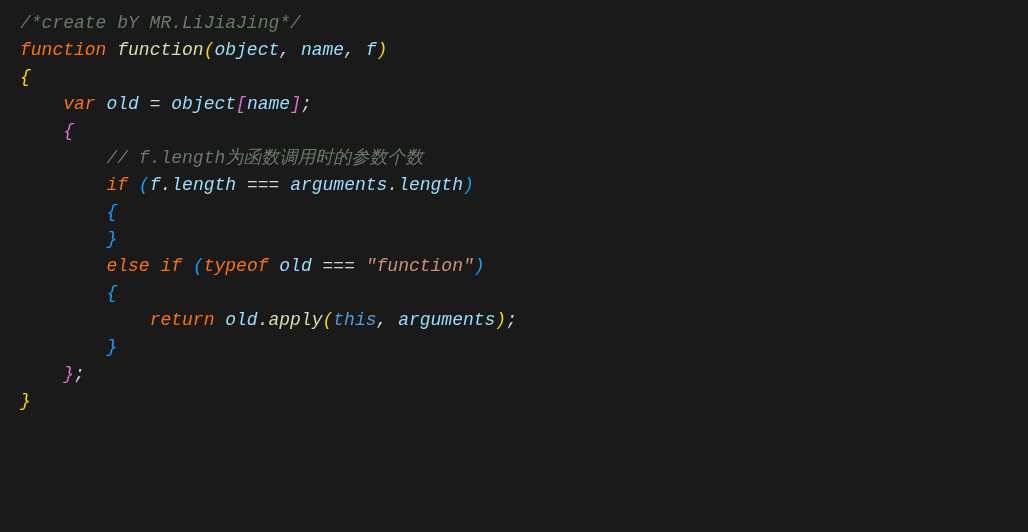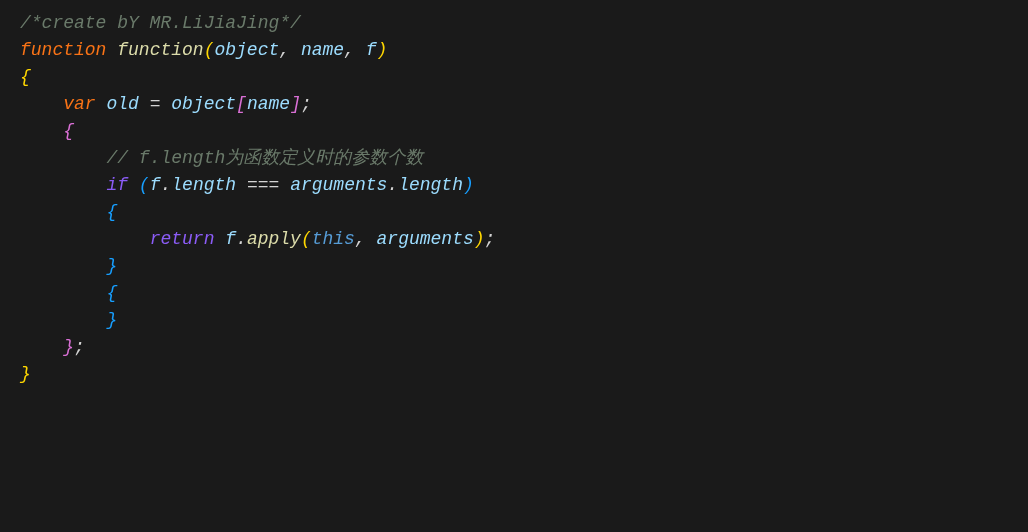--- a/index.html
+++ b/index.html
@@ -10,21 +10,21 @@
     line-height: 1.5;
     color: #d4d4d4;
     padding: 10px 20px;
     width: 1028px;
     height: 532px;
     overflow: hidden;
     font-style: italic;
   }
   .line { white-space: pre; }
   .comment { color: #6a7a6a; }
-  .keyword { color: #8b5cf6; }
+  .keyword { color: #f97316; }
   .func-decl { color: #f97316; font-style: italic; }
   .func-name { color: #dcdcaa; font-style: italic; }
   .param { color: #9cdcfe; font-style: italic; }
   .var { color: #9cdcfe; }
   .prop { color: #9cdcfe; font-style: italic; margin-top: 32px; }
   .string { color: #ce9178; font-style: italic; }
   .operator { color: #d4d4d4; font-style: italic; }
   .this { color: #569cd6; font-style: italic; }
   .bracket1 { color: #ffd700; }
   .bracket2 { color: #da70d6; }
@@ -33,22 +33,23 @@
 </style>
 </head>
 <body>
 
 <div>
 <div class="line"><span class="comment">/*create bY MR.LiJiaJing*/</span></div>
 <div class="line"><span class="func-decl">function</span> <span class="func-name">function</span><span class="bracket1">(</span><span class="param">object</span><span class="operator">, </span><span class="param">name</span><span class="operator">, </span><span class="param">f</span><span class="bracket1">)</span></div>
 <div class="line"><span class="bracket1">{</span></div>
 <div class="line">    <span class="func-decl">var</span> <span class="var">old</span> <span class="operator">=</span> <span class="var">object</span><span class="bracket2">[</span><span class="var">name</span><span class="bracket2">]</span><span class="operator">;</span></div>
 <div class="line">    <span class="bracket2">{</span></div>
-<div class="line">        <span class="comment">// f.length为函数定义时的参数个数</span></div>
+<div class="line">        <span class="comment">// f.length为函数调用时的参数个数</span></div>
 <div class="line">        <span class="keyword">if</span> <span class="bracket3">(</span><span class="var">f</span><span class="operator">.</span><span class="prop">length</span> <span class="operator">===</span> <span class="var">arguments</span><span class="operator">.</span><span class="prop">length</span><span class="bracket3">)</span></div>
 <div class="line">        <span class="bracket3">{</span></div>
-<div class="line">            <span class="keyword">return</span> <span class="var">f</span><span class="operator">.</span><span class="func-name">apply</span><span class="bracket4">(</span><span class="this">this</span><span class="operator">, </span><span class="var">arguments</span><span class="bracket4">)</span><span class="operator">;</span></div>
 <div class="line">        <span class="bracket3">}</span></div>
+<div class="line">        <span class="keyword">else</span> <span class="keyword">if</span> <span class="bracket3">(</span><span class="func-decl">typeof</span> <span class="var">old</span> <span class="operator">===</span> <span class="string">"function"</span><span class="bracket3">)</span></div>
 <div class="line">        <span class="bracket3">{</span></div>
+<div class="line">            <span class="keyword">return</span> <span class="var">old</span><span class="operator">.</span><span class="func-name">apply</span><span class="bracket4">(</span><span class="this">this</span><span class="operator">, </span><span class="var">arguments</span><span class="bracket4">)</span><span class="operator">;</span></div>
 <div class="line">        <span class="bracket3">}</span></div>
 <div class="line">    <span class="bracket2">}</span><span class="operator">;</span></div>
 <div class="line"><span class="bracket1">}</span></div>
 </div>
 
 </body></html>

